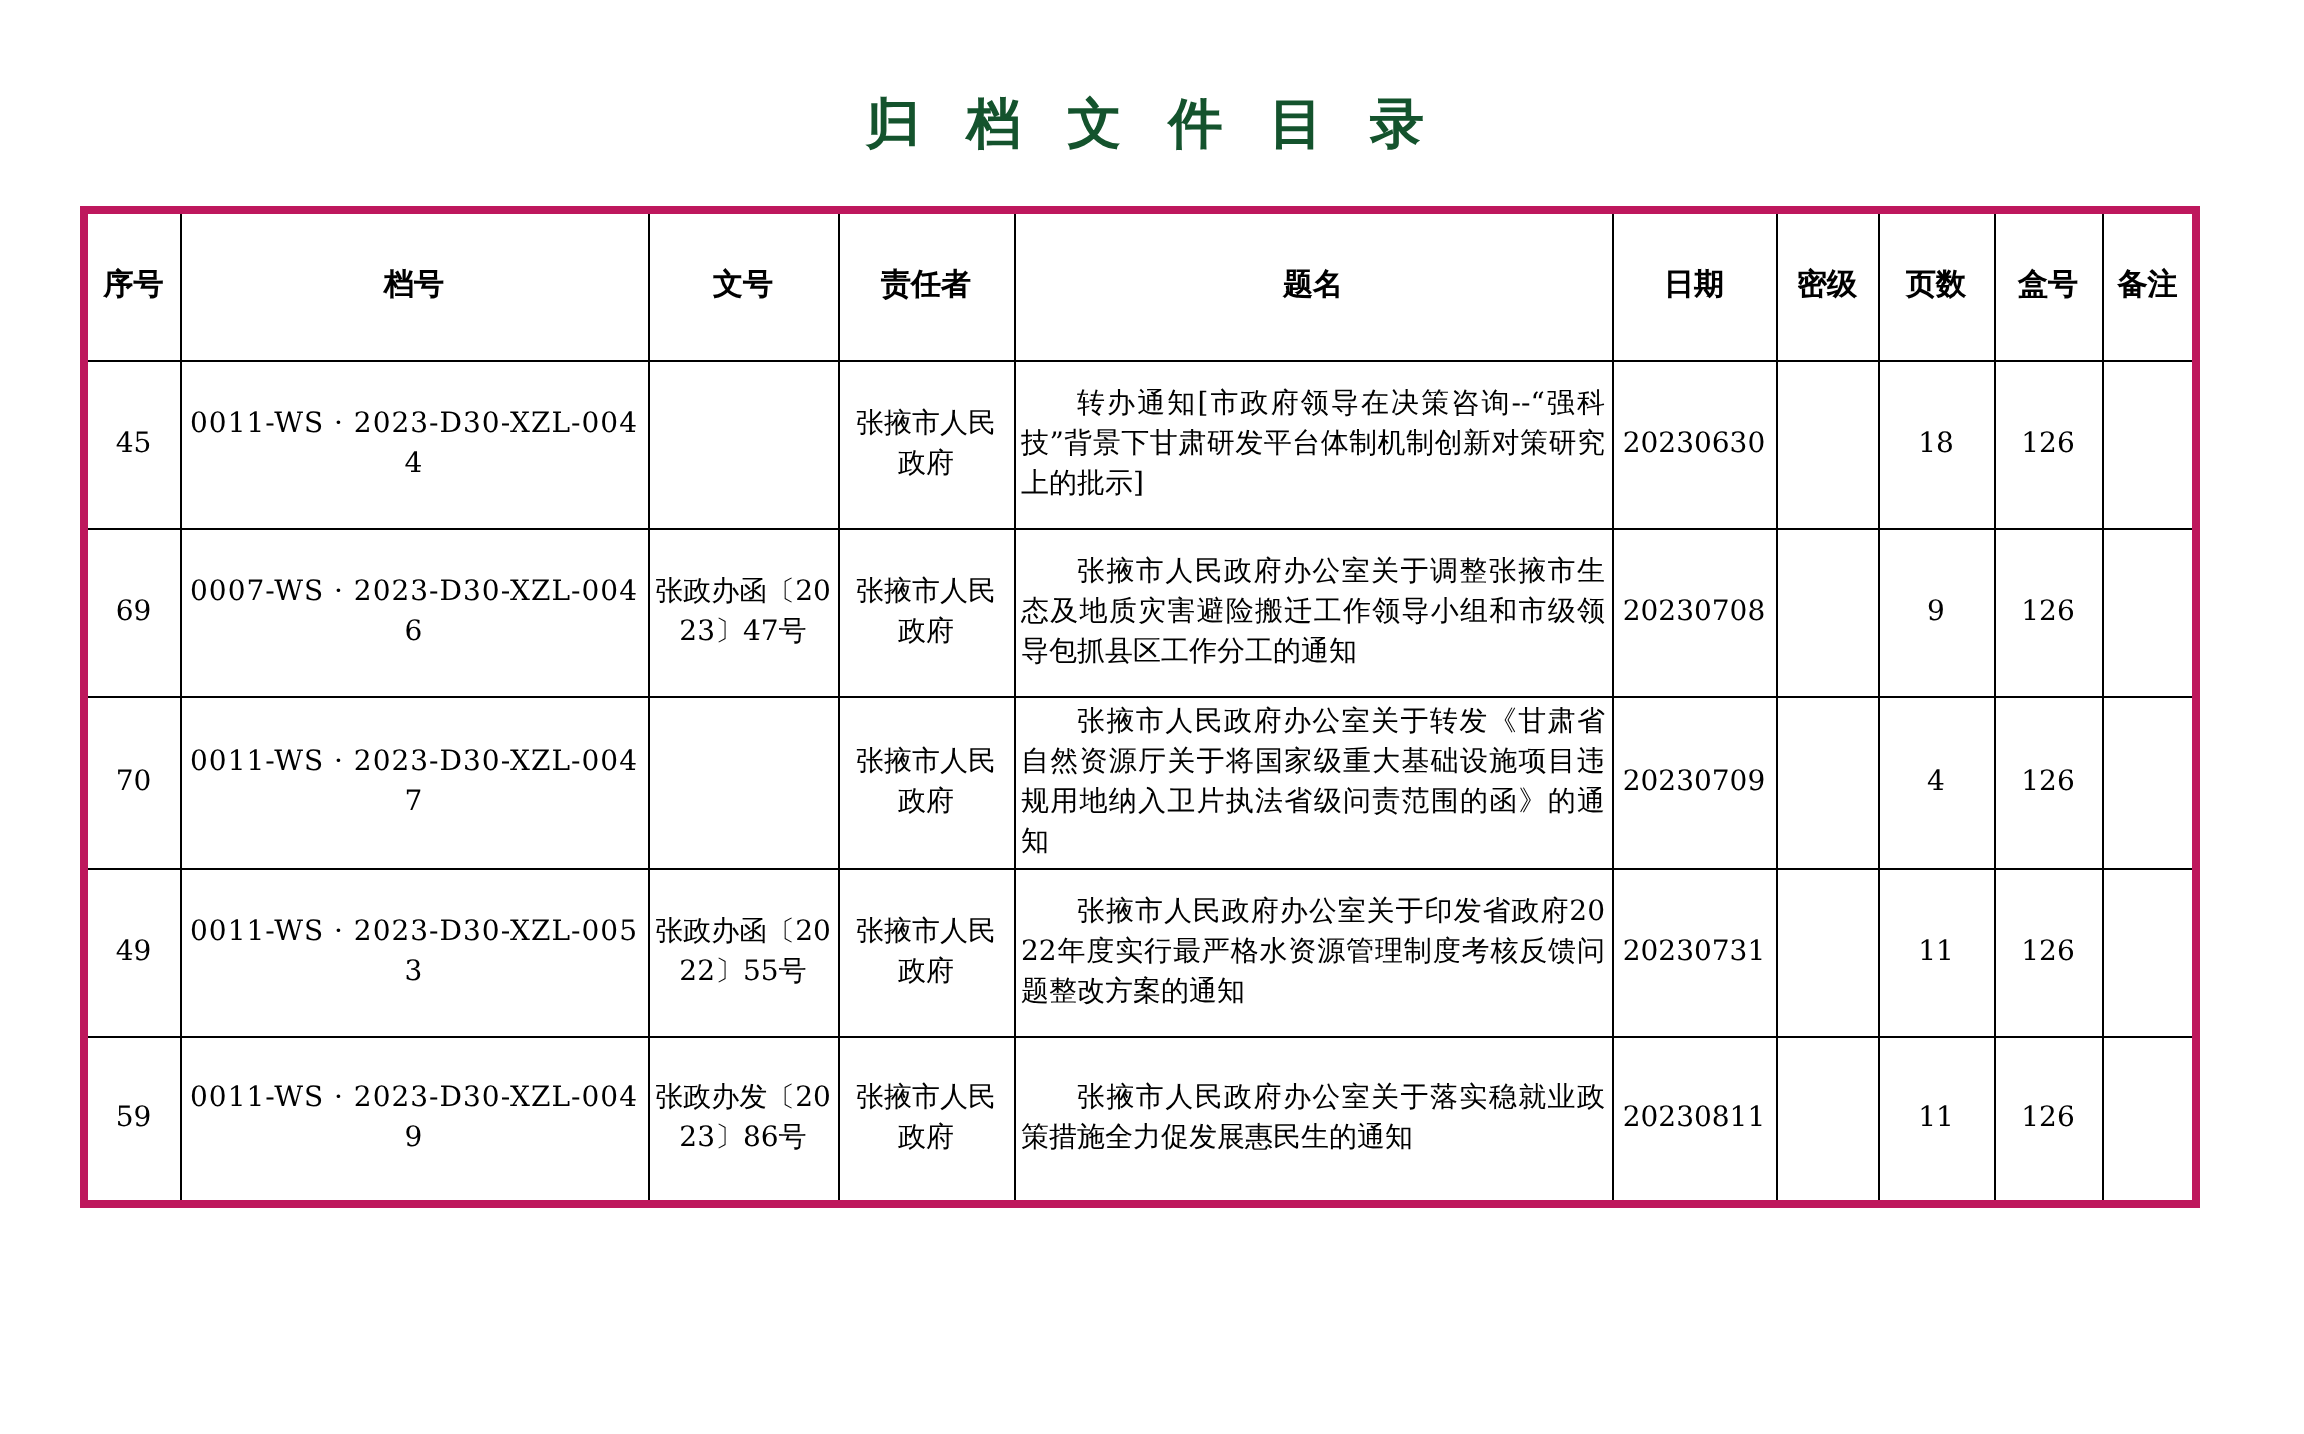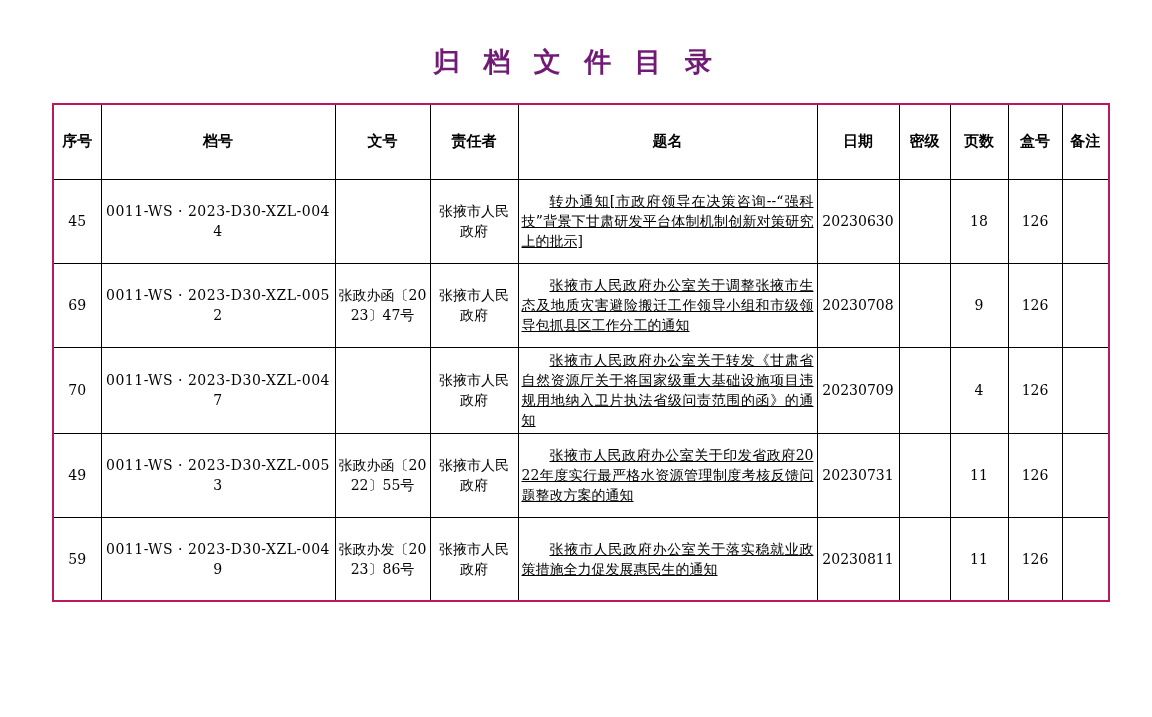--- a/index.html
+++ b/index.html
@@ -10,28 +10,28 @@
     background:#ffffff;
     font-family:"DejaVu Serif","Liberation Serif",serif;
     color:#000;
     overflow:hidden;
   }
   .doc-title {
     position:absolute; top:44px; left:0; width:100%;
     text-align:center;
     font-size:27px; font-weight:bold;
     letter-spacing:7px;
-    color:#701a75;
+    color:#14532d;
   }
   table.catalog {
-    position:absolute; left:52px; top:103px;
+    position:absolute; left:40px; top:103px;
     width:1056px;
     border-collapse:collapse;
     table-layout:fixed;
-    border:2px solid #be185d;
+    border:4px solid #be185d;
   }
   table.catalog th, table.catalog td {
     border:1px solid #000;
     vertical-align:middle;
     text-align:center;
     font-size:14px;
     line-height:1.45;
     padding:2px 3px;
     overflow:hidden;
     word-break:break-all;
@@ -43,21 +43,20 @@
   }
   table.catalog tr.data-row { height:84px; }
   td.file-no { font-size:15px; letter-spacing:0.5px; }
   td.title-cell {
     text-align:left;
     padding:2px 4px;
   }
   td.title-cell .indent {
     text-indent:2em;
     text-align:justify;
-    text-decoration:underline;
   }
 </style>
 </head>
 <body>
 
 <div class="page">
 
   <div class="doc-title">归 档 文 件 目 录</div>
 
   <table class="catalog">
@@ -97,21 +96,21 @@
             <div class="indent">转办通知[市政府领导在决策咨询--“强科技”背景下甘肃研发平台体制机制创新对策研究上的批示]</div>
           </td>
         <td>20230630</td>
         <td></td>
         <td>18</td>
         <td>126</td>
         <td></td>
       </tr>
       <tr class="data-row">
         <td>69</td>
-        <td class="file-no">0011-WS · 2023-D30-XZL-0052</td>
+        <td class="file-no">0007-WS · 2023-D30-XZL-0046</td>
         <td>张政办函〔2023〕47号</td>
         <td>张掖市人民政府</td>
         <td class="title-cell">
             <div class="indent">张掖市人民政府办公室关于调整张掖市生态及地质灾害避险搬迁工作领导小组和市级领导包抓县区工作分工的通知</div>
           </td>
         <td>20230708</td>
         <td></td>
         <td>9</td>
         <td>126</td>
         <td></td>

